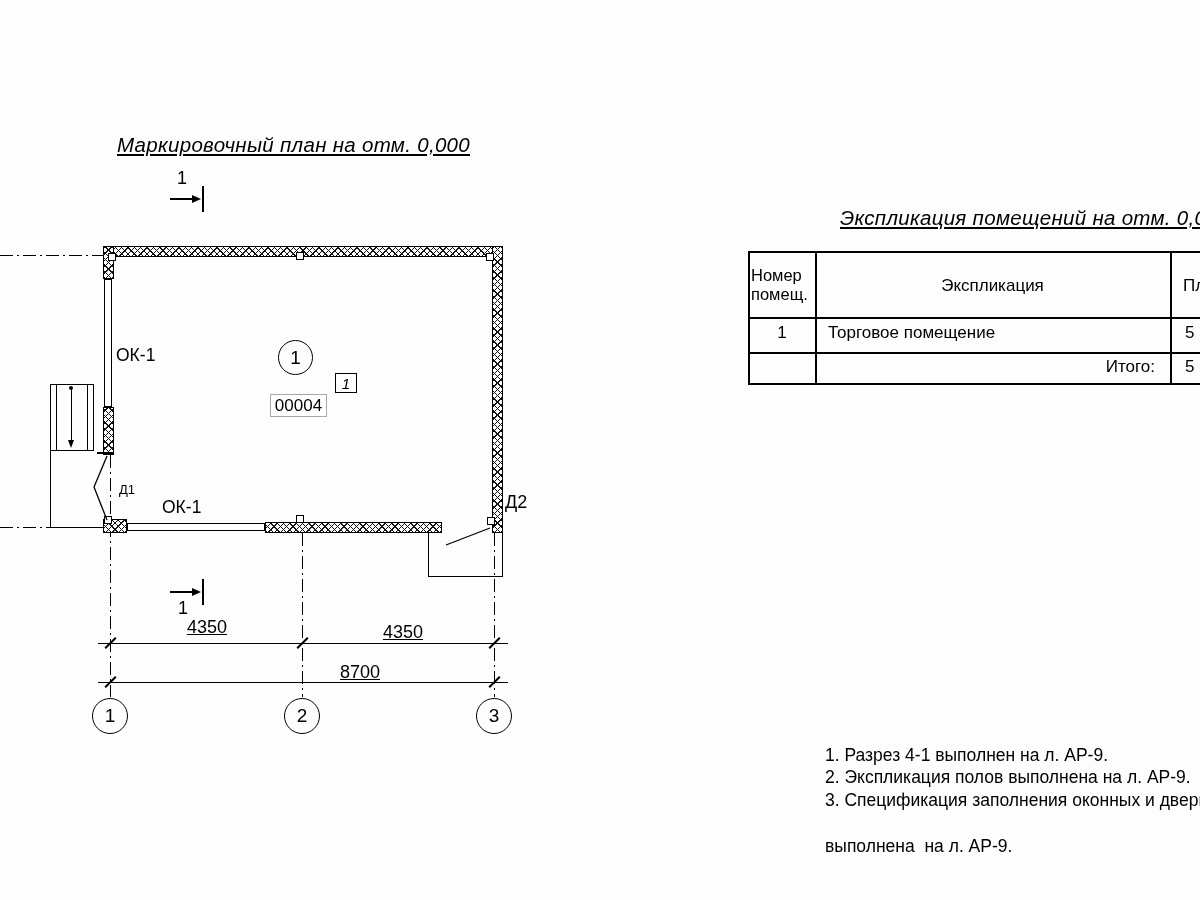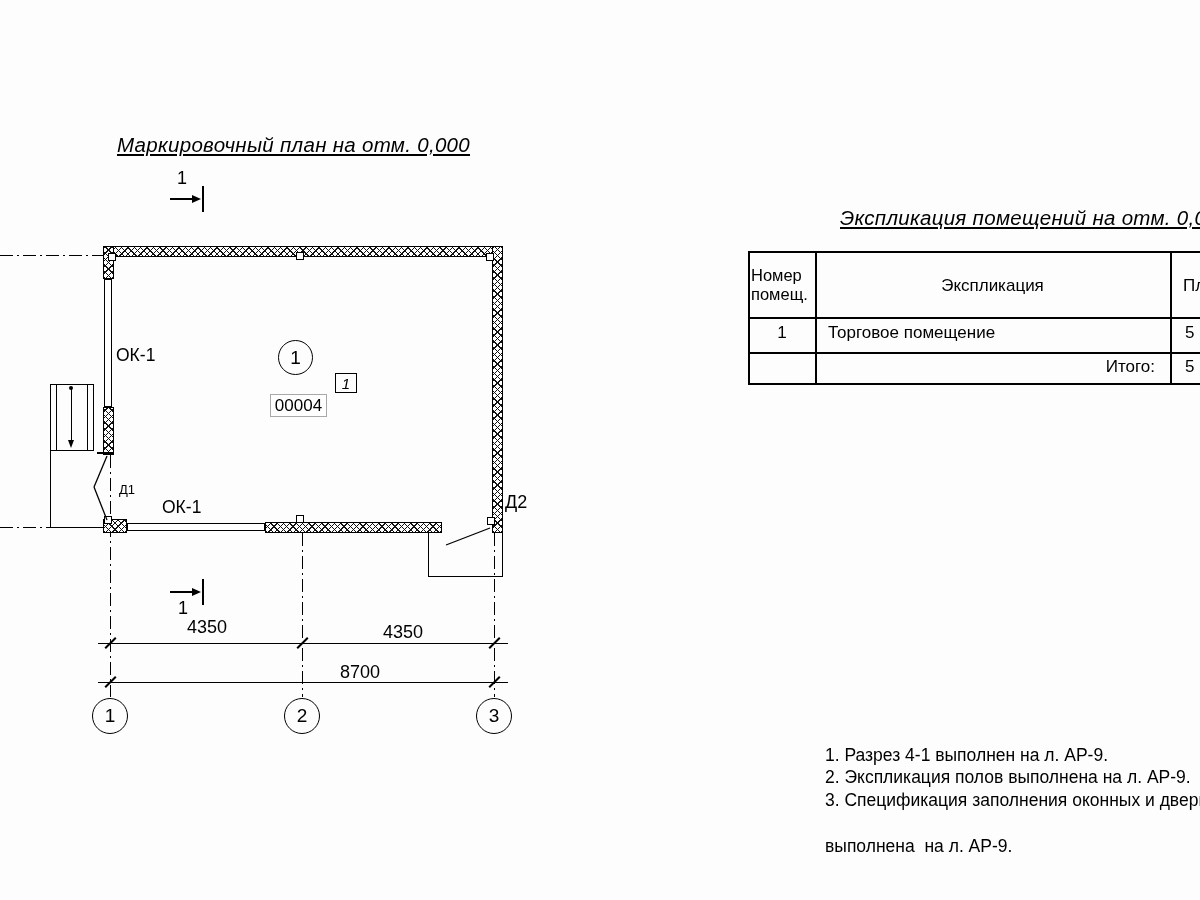--- a/index.html
+++ b/index.html
@@ -30,21 +30,21 @@
     border-left:1.5px solid #000; border-right:1.5px solid #000;
     border-top:1px solid #000; border-bottom:1px solid #000; }
   .win-h { position:absolute; box-sizing:border-box; background:#fff;
     border-top:1.5px solid #000; border-bottom:1.5px solid #000;
     border-left:1px solid #000; border-right:1px solid #000; }
   .notch { position:absolute; width:8px; height:8px; box-sizing:border-box;
     background:#fff; border:1px solid #000; }
   .title { position:absolute; font-style:italic; font-size:20.5px; letter-spacing:.3px;
     text-decoration:underline; white-space:nowrap; }
   .lbl { position:absolute; font-size:17.5px; white-space:nowrap; }
-  .dim { position:absolute; font-size:18px; transform:translateX(-50%); white-space:nowrap; }
+  .dim { position:absolute; font-size:18px; transform:translateX(-50%); white-space:nowrap;text-decoration:underline; }
   .axis-circle { position:absolute; width:36px; height:36px; box-sizing:border-box;
     border:1.5px solid #000; border-radius:50%; background:#fdfdfd;
     display:flex; align-items:center; justify-content:center; font-size:19px; }
   .tag-circle { position:absolute; width:35px; height:35px; box-sizing:border-box;
     border:1.5px solid #000; border-radius:50%;
     display:flex; align-items:center; justify-content:center; font-size:19px; }
   .tag-box { position:absolute; width:22px; height:20px; box-sizing:border-box;
     border:1.5px solid #000; display:flex; align-items:center; justify-content:center;
     font-size:15px; font-style:italic; }
   .elev-box { position:absolute; width:57px; height:23px; box-sizing:border-box;

